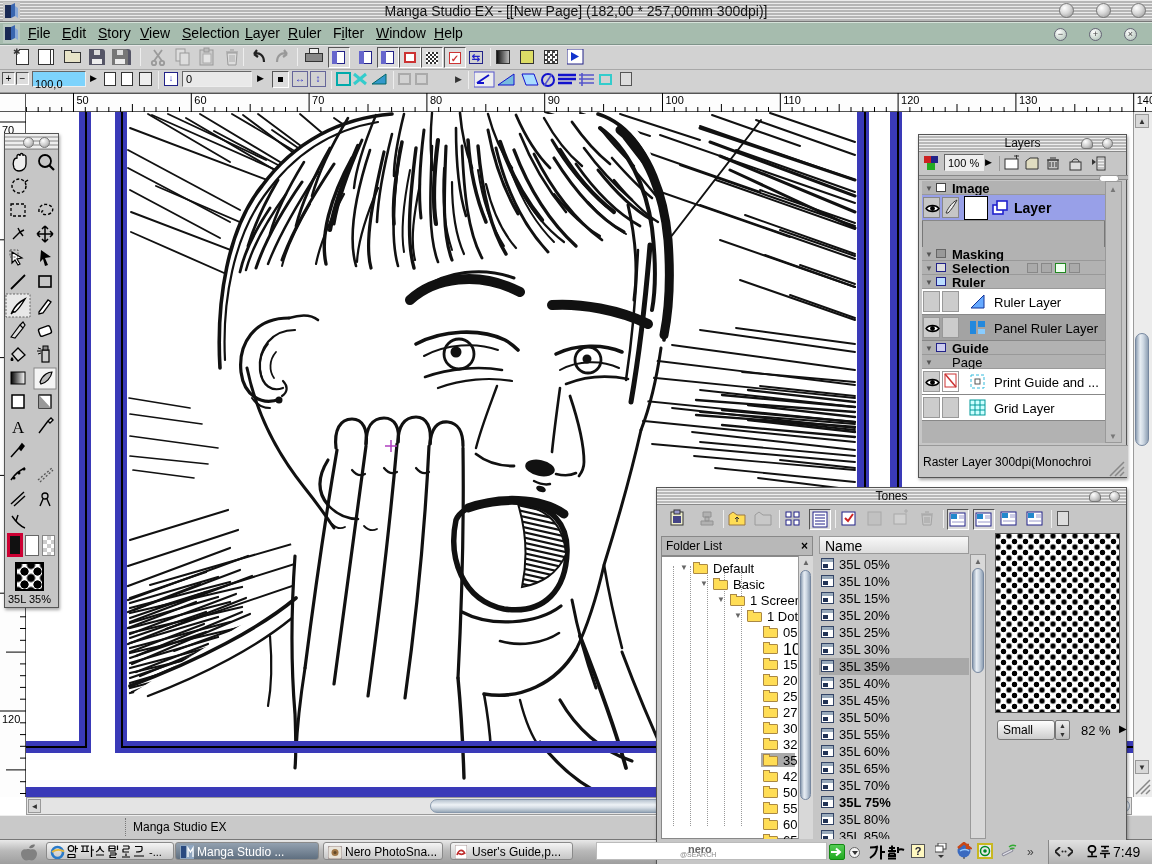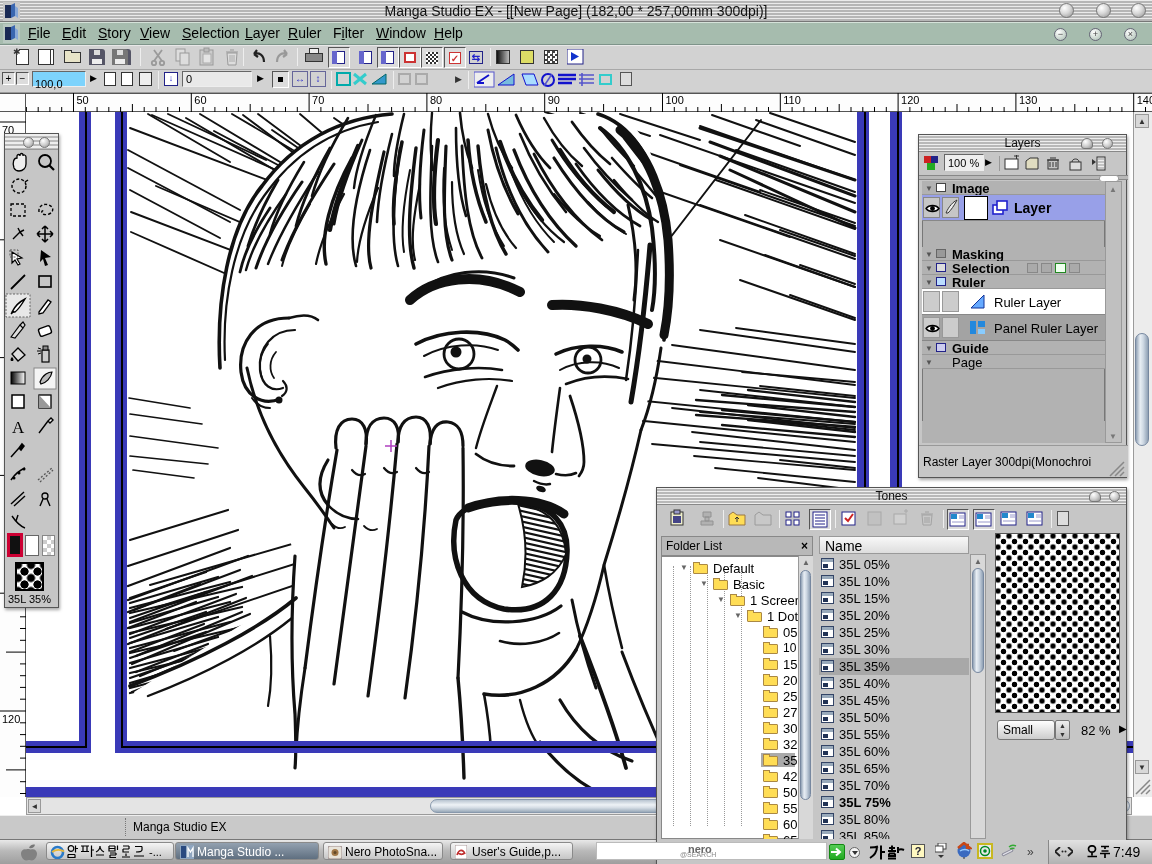--- a/index.html
+++ b/index.html
@@ -970,20 +970,47 @@
       </div>
       <div class="abs" style="left:3px;top:206px;width:183px;height:14px;background:#b2b2b2;border-bottom:1px solid #999;">
         <span style="position:absolute;left:3px;top:3px;width:8px;height:7px;font-size:8px;color:#555;">▼</span>
         <span style="position:absolute;left:14px;top:2px;width:10px;height:9px;background:#cce;border:1px solid #228;"></span>
         <span style="position:absolute;left:30px;top:0px;font-size:13px;font-weight:bold;">Guide</span>
       </div>
       <div class="abs" style="left:3px;top:220px;width:183px;height:14px;background:#b2b2b2;border-bottom:1px solid #999;">
         <span style="position:absolute;left:3px;top:3px;width:8px;height:7px;font-size:8px;color:#555;">▼</span>
         <span style="position:absolute;left:30px;top:0px;font-size:13px;font-weight:normal;">Page</span>
       </div>
+      <div class="abs" style="left:3px;top:234px;width:183px;height:26px;background:#fff;border-bottom:1px solid #888;">
+        <span style="position:absolute;left:1px;top:2px;width:17px;height:21px;background:#ccc;border:1px solid #999;">
+          <svg style="position:absolute;left:1px;top:4px" width="15" height="13">
+            <path d="M 1,6.5 C 4,2.5 11,2.5 14,6.5 C 11,10.5 4,10.5 1,6.5 Z" fill="#fff" stroke="#000" stroke-width="1.3"></path>
+            <circle cx="7.5" cy="6.5" r="2.4" fill="#000"></circle>
+          </svg>
+        </span>
+        <span style="position:absolute;left:20px;top:2px;width:17px;height:21px;background:#fff;border:1px solid #999;"></span>
+        <svg style="position:absolute;left:22px;top:4px" width="14" height="17">
+          <rect x="1" y="1" width="11" height="13" fill="#fff" stroke="#c33"></rect>
+          <path d="M 1,1 L 12,14" stroke="#c33" stroke-width="1.5"></path>
+        </svg>
+        <svg style="position:absolute;left:46px;top:3px" width="20" height="20">
+          <rect x="3" y="3" width="13" height="13" fill="none" stroke="#3bd" stroke-dasharray="3 2"></rect>
+          <rect x="7" y="7" width="5" height="5" fill="none" stroke="#555"></rect>
+        </svg>
+        <span style="position:absolute;left:72px;top:6px;font-size:13px;">Print Guide and ...</span>
+      </div>
+      <div class="abs" style="left:3px;top:260px;width:183px;height:26px;background:#fff;border-bottom:1px solid #888;">
+        <span style="position:absolute;left:1px;top:2px;width:17px;height:21px;background:#ccc;border:1px solid #999;"></span>
+        <span style="position:absolute;left:20px;top:2px;width:17px;height:21px;background:#ccc;border:1px solid #999;"></span>
+        <svg style="position:absolute;left:46px;top:3px" width="20" height="20">
+          <rect x="2" y="2" width="15" height="15" fill="#cff" stroke="#099"></rect>
+          <path d="M 2,7 H 17 M 2,12 H 17 M 7,2 V 17 M 12,2 V 17" stroke="#099"></path>
+        </svg>
+        <span style="position:absolute;left:72px;top:6px;font-size:13px;">Grid Layer</span>
+      </div>
       <div class="abs" style="left:3px;top:286px;width:183px;height:22px;background:#b2b2b2;"></div>
       <div class="abs" style="left:186px;top:46px;width:17px;height:262px;background:#c0c0c0;border:1px solid #999;">
         <span style="position:absolute;left:3px;top:3px;font-size:8px;color:#777;">▲</span>
         <span style="position:absolute;left:3px;top:250px;font-size:8px;color:#777;">▼</span>
       </div>
       <div class="abs" style="left:0px;top:310px;width:209px;height:32px;background:#c6c6c6;border-top:1px solid #999;">
         <span style="position:absolute;left:4px;top:9px;font-size:12px;">Raster Layer 300dpi(Monochroi</span>
         <svg style="position:absolute;left:189px;top:14px" width="18" height="18">
           <path d="M 16,2 L 2,16 M 16,7 L 7,16 M 16,12 L 12,16" stroke="#888" stroke-width="1.5"></path>
         </svg>
@@ -1085,21 +1112,21 @@
         <span style="position:absolute;left:89px;top:37px;font-size:13px;white-space:nowrap;">1 Screen</span>
         <span style="position:absolute;left:73px;top:55px;font-size:8px;color:#666;">▼</span>
         <span style="position:absolute;left:86px;top:56px;width:15px;height:10px;background:#fd5;border:1px solid #a84;border-radius:1px;"></span>
         <span style="position:absolute;left:86px;top:54px;width:7px;height:3px;background:#fd5;border:1px solid #a84;border-bottom:none;"></span>
         <span style="position:absolute;left:106px;top:53px;font-size:13px;white-space:nowrap;">1 Dot</span>
         <span style="position:absolute;left:102px;top:72px;width:15px;height:10px;background:#fd5;border:1px solid #a84;border-radius:1px;"></span>
         <span style="position:absolute;left:102px;top:70px;width:7px;height:3px;background:#fd5;border:1px solid #a84;border-bottom:none;"></span>
         <span style="position:absolute;left:122px;top:69px;font-size:13px;white-space:nowrap;">05</span>
         <span style="position:absolute;left:102px;top:88px;width:15px;height:10px;background:#fd5;border:1px solid #a84;border-radius:1px;"></span>
         <span style="position:absolute;left:102px;top:86px;width:7px;height:3px;background:#fd5;border:1px solid #a84;border-bottom:none;"></span>
-        <span style="position:absolute;left:122px;top:85px;font-size:12px;white-space:nowrap;">10</span>
+        <span style="position:absolute;left:122px;top:85px;font-size:16px;white-space:nowrap;">10</span>
         <span style="position:absolute;left:102px;top:104px;width:15px;height:10px;background:#fd5;border:1px solid #a84;border-radius:1px;"></span>
         <span style="position:absolute;left:102px;top:102px;width:7px;height:3px;background:#fd5;border:1px solid #a84;border-bottom:none;"></span>
         <span style="position:absolute;left:122px;top:101px;font-size:13px;white-space:nowrap;">15</span>
         <span style="position:absolute;left:102px;top:120px;width:15px;height:10px;background:#fd5;border:1px solid #a84;border-radius:1px;"></span>
         <span style="position:absolute;left:102px;top:118px;width:7px;height:3px;background:#fd5;border:1px solid #a84;border-bottom:none;"></span>
         <span style="position:absolute;left:122px;top:117px;font-size:13px;white-space:nowrap;">20</span>
         <span style="position:absolute;left:102px;top:136px;width:15px;height:10px;background:#fd5;border:1px solid #a84;border-radius:1px;"></span>
         <span style="position:absolute;left:102px;top:134px;width:7px;height:3px;background:#fd5;border:1px solid #a84;border-bottom:none;"></span>
         <span style="position:absolute;left:122px;top:133px;font-size:13px;white-space:nowrap;">25</span>
         <span style="position:absolute;left:102px;top:152px;width:15px;height:10px;background:#fd5;border:1px solid #a84;border-radius:1px;"></span>

